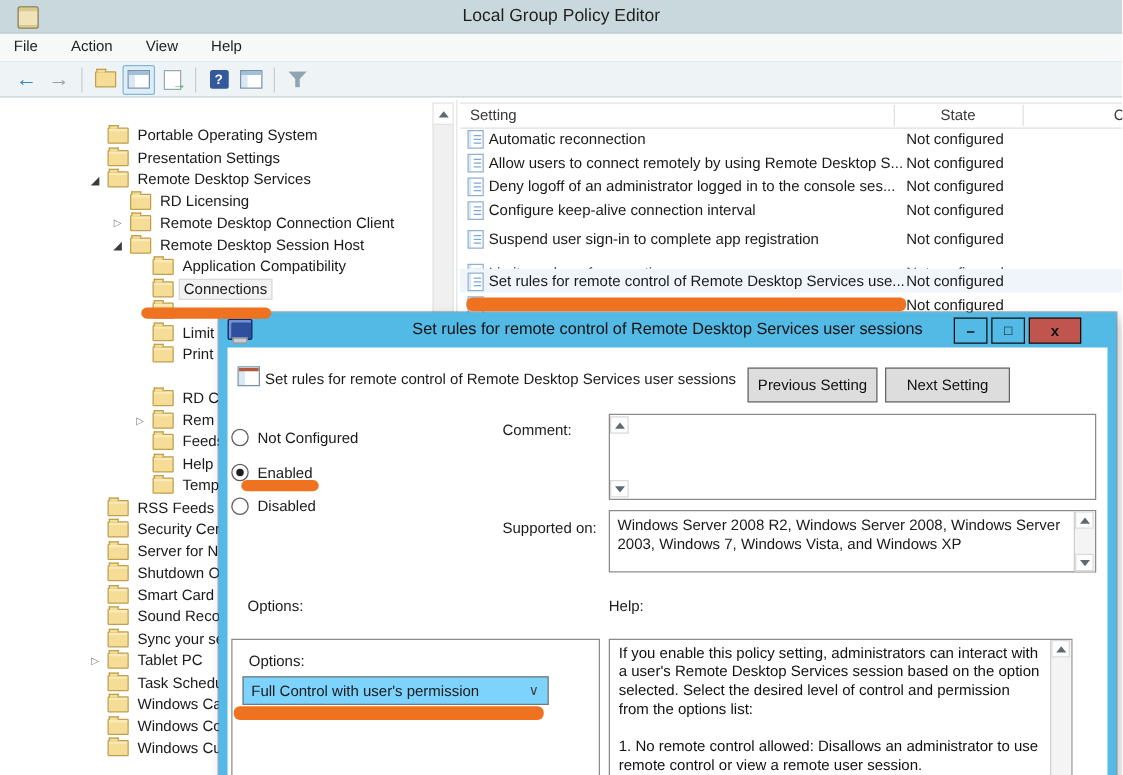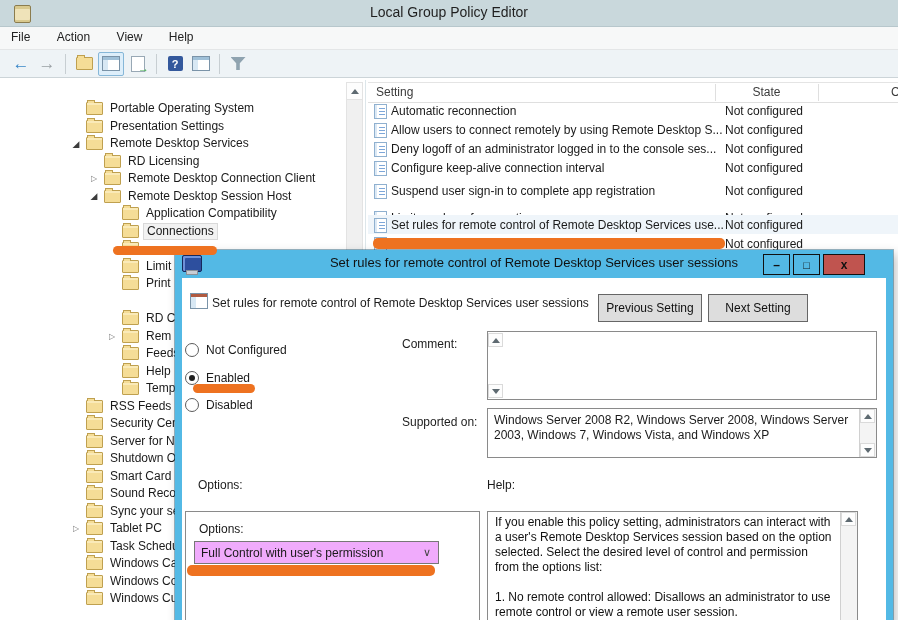--- a/index.html
+++ b/index.html
@@ -103,21 +103,21 @@
   .supported-box{position:absolute;left:312px;top:158px;width:390px;height:50px;border:1px solid #8a8a8a;background:#fff;
                  box-sizing:border-box;font-size:12px;line-height:15px;}
   .supported-text{position:absolute;left:6px;top:4px;right:22px;}
   .vscroll{position:absolute;right:0;top:0;bottom:0;width:16px;border-left:1px solid #d0d0d0;background:#f4f4f4;}
   .vs-btn{position:absolute;left:0;width:15px;height:14px;background:#fdfdfd;border:1px solid #dadada;box-sizing:border-box;
           display:flex;align-items:center;justify-content:center;font-size:8px;color:#555;}
   .vs-top{top:0;} .vs-bottom{bottom:0;}
 
   .options-panel{position:absolute;left:10px;top:261px;width:295px;height:114px;border:1px solid #8a8a8a;background:#fff;box-sizing:border-box;}
   .options-inner-label{position:absolute;left:13px;top:10px;font-size:12px;}
-  .dropdown{position:absolute;left:8px;top:29px;width:245px;height:23px;border:1px solid #777;background:#f0abfc;
+  .dropdown{position:absolute;left:8px;top:29px;width:245px;height:23px;border:1px solid #777;background:#7dd3fc;
             font-size:12px;display:flex;align-items:center;padding-left:6px;box-sizing:border-box;}
   .dropdown .chev{position:absolute;right:7px;top:4px;color:#444;font-size:11px;}
   .help-panel{position:absolute;left:312px;top:261px;width:371px;height:114px;border:1px solid #8a8a8a;background:#fff;box-sizing:border-box;}
   .help-text{position:absolute;left:7px;top:3px;right:22px;font-size:12px;line-height:15px;white-space:pre-line;color:#111;}
 </style>
 </head>
 <body>
 
 <div id="screen">
 

